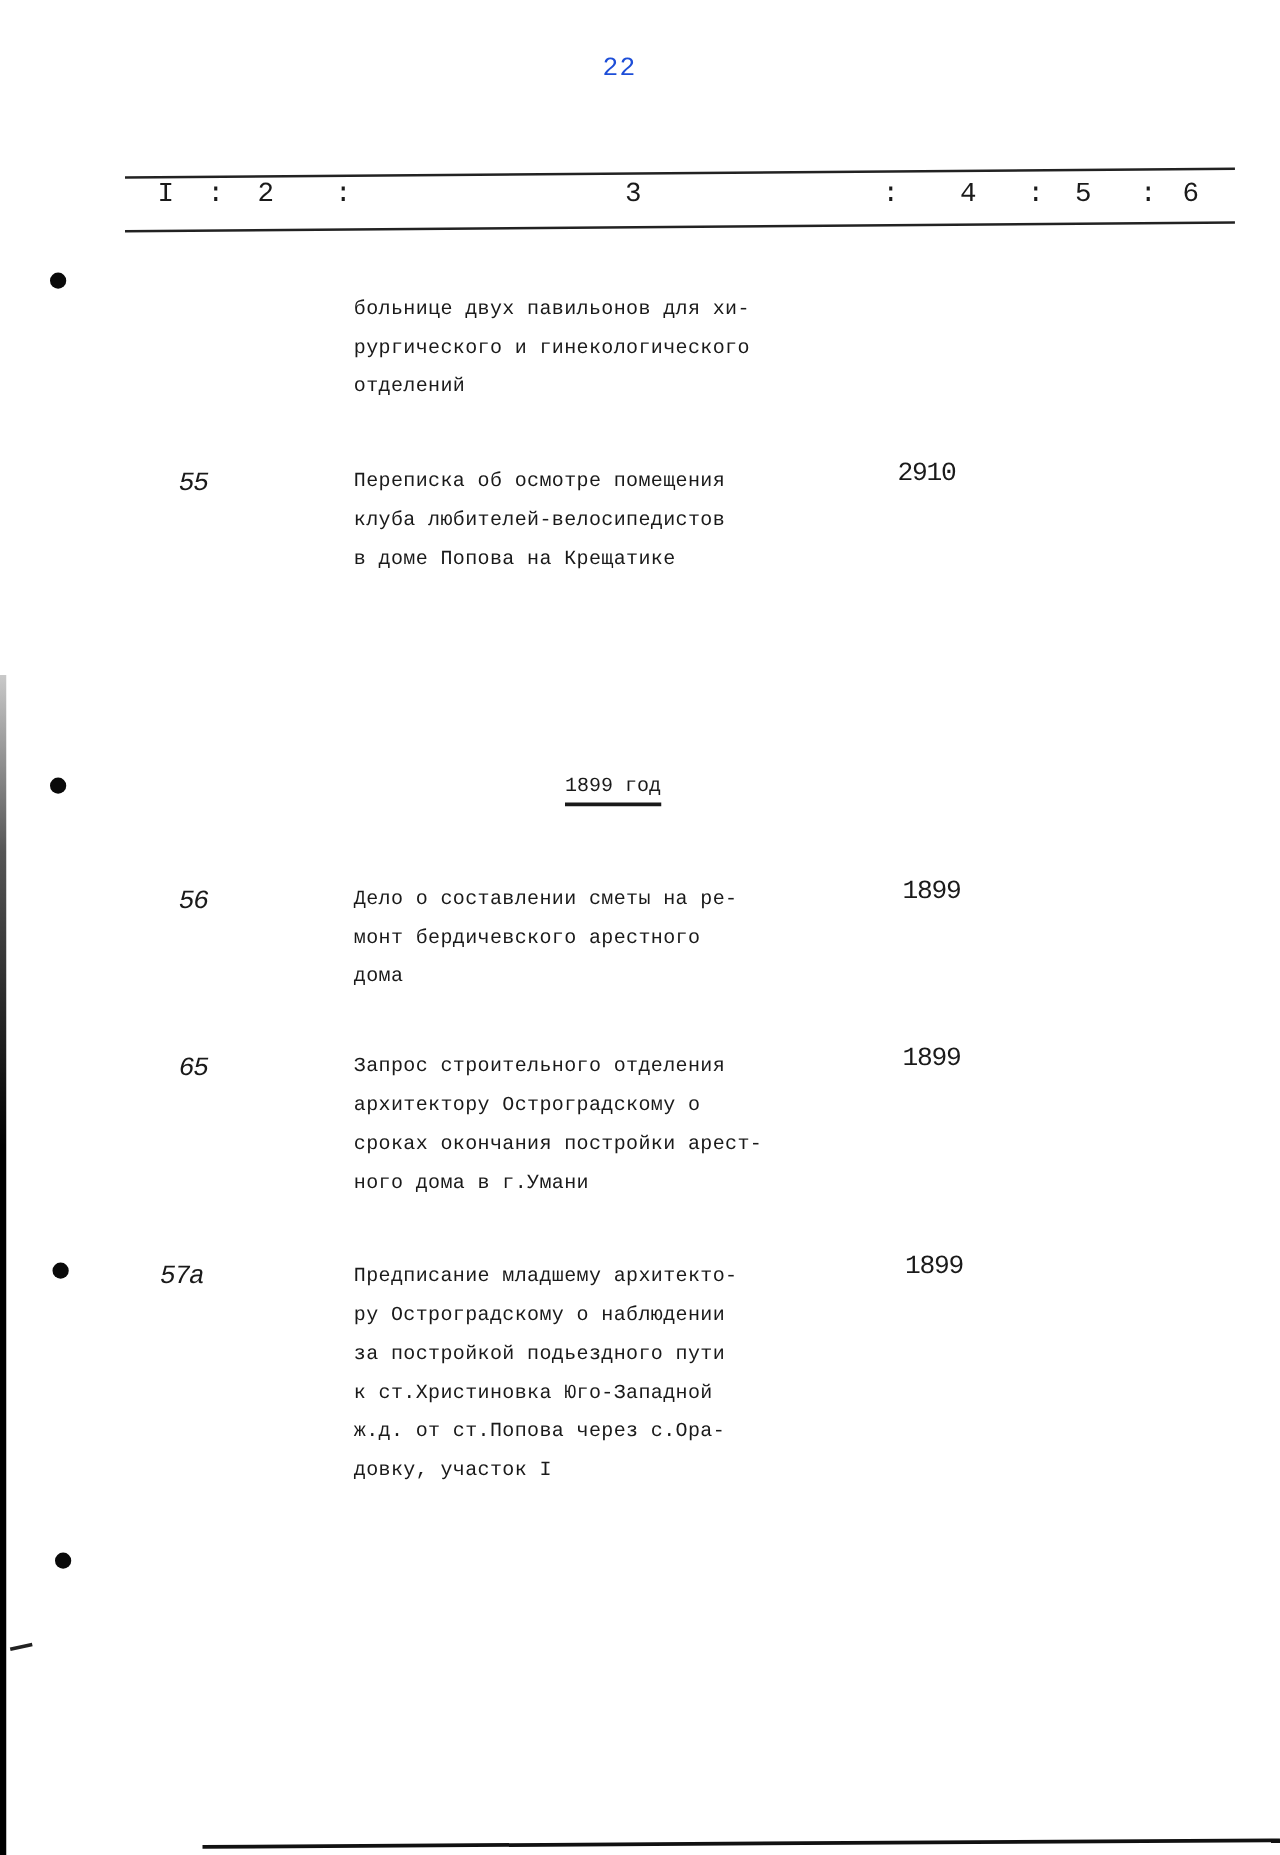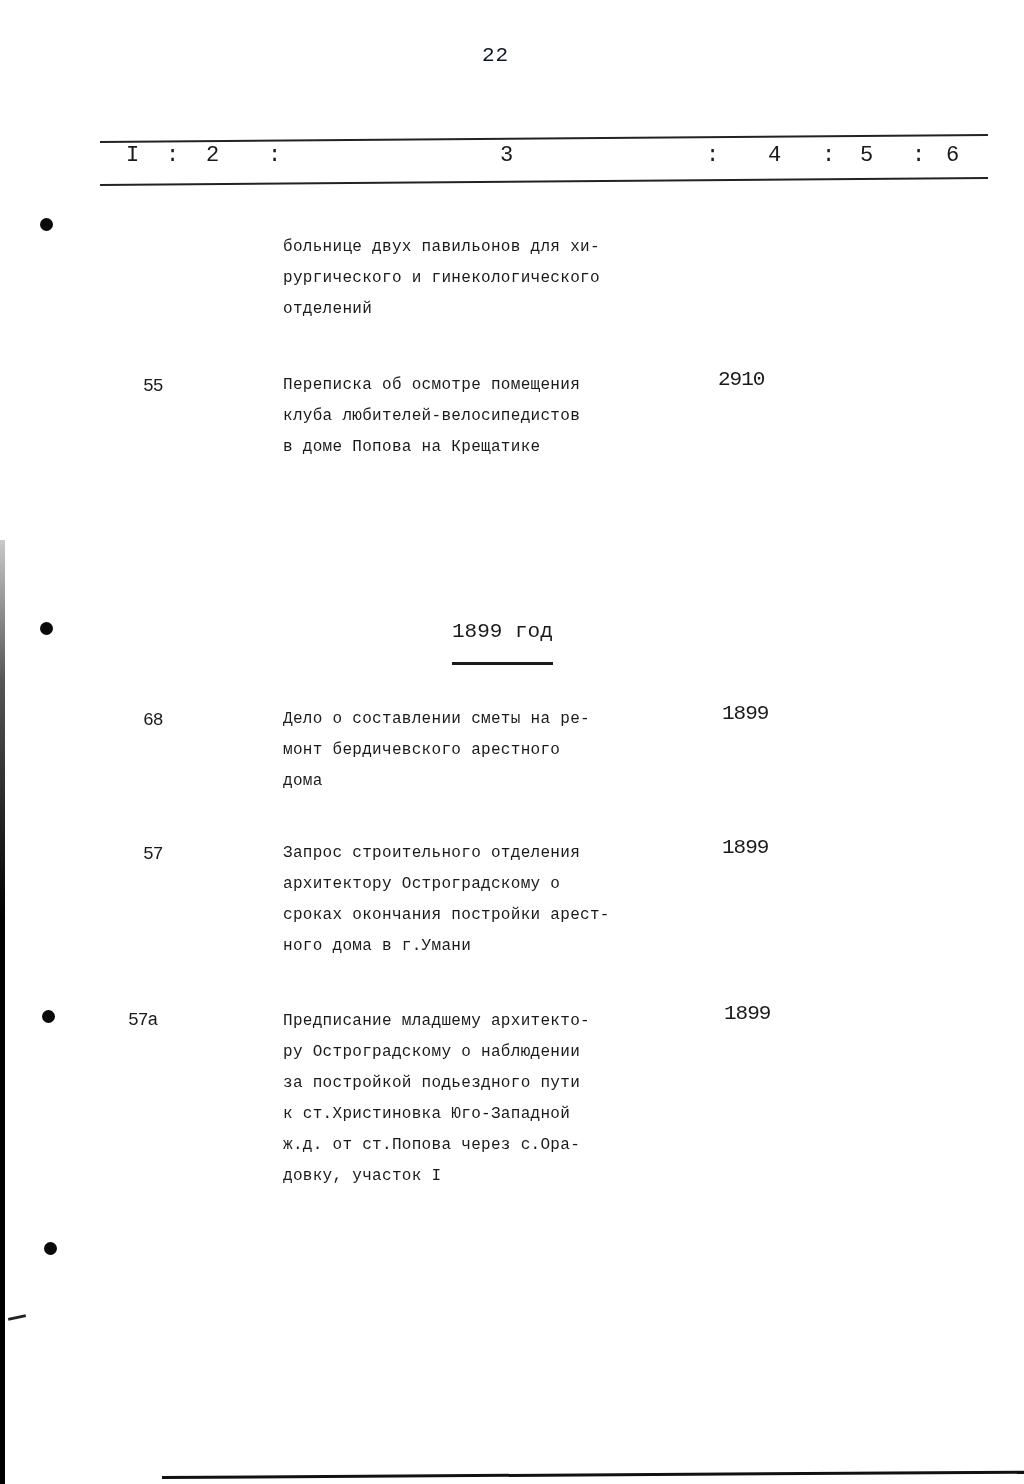--- a/index.html
+++ b/index.html
@@ -14,21 +14,21 @@
       overflow: hidden;
       font-family: "Liberation Mono", "DejaVu Sans Mono", monospace;
       color: #1a1a1a;
     }
     .page-number {
       position: absolute;
       left: 482px;
       top: 44px;
       font-size: 21px;
       letter-spacing: 1px;
-      color: #0f172a;
+      color: #1d4ed8;
     }
     
     .rule {
       position: absolute;
       height: 2px;
       background: #222;
       transform-origin: left center;
     }
     .rule-top { left: 100px; top: 141px; width: 888px; transform: rotate(-0.45deg); }
     .rule-bottom { left: 100px; top: 184px; width: 888px; transform: rotate(-0.45deg); }
@@ -58,22 +58,23 @@
     .hdr-6 { left: 946px; }
 
     .entry {
       position: absolute;
       left: 0;
       width: 1024px;
     }
     .entry-num {
       position: absolute;
       left: 143px;
-      font-size: 18px;
+      font-size: 21px;
       letter-spacing: -1px;
+      font-style: italic;
     }
     .entry-title {
       position: absolute;
       left: 283px;
       width: 430px;
       font-size: 16px;
       line-height: 31px;
       letter-spacing: 0.3px;
       white-space: pre-line;
     }
@@ -81,22 +82,22 @@
       position: absolute;
       left: 720px;
       font-size: 21px;
       letter-spacing: -1px;
     }
 
     .section-heading {
       position: absolute;
       left: 452px;
       top: 620px;
-      font-size: 21px;
-      padding-bottom: 19px;
+      font-size: 16px;
+      padding-bottom: 4px;
       border-bottom: 3px solid #1a1a1a;
     }
 
     .punch-hole {
       position: absolute;
       width: 13px;
       height: 13px;
       border-radius: 50%;
       background: #0a0a0a;
     }
@@ -159,29 +160,29 @@
   <div class="entry-num" style="top:6px;">55</div>
   <div class="entry-title">Переписка об осмотре помещения
 клуба любителей-велосипедистов
 в доме Попова на Крещатике</div>
   <div class="entry-date" style="top:-2px; left:718px;">2910</div>
 </div>
 
 <div class="section-heading">1899 год</div>
 
 <div class="entry" style="top:704px;">
-  <div class="entry-num" style="top:6px;">68</div>
+  <div class="entry-num" style="top:6px;">56</div>
   <div class="entry-title">Дело о составлении сметы на ре-
 монт бердичевского арестного
 дома</div>
   <div class="entry-date" style="top:-2px; left:722px;">1899</div>
 </div>
 
 <div class="entry" style="top:838px;">
-  <div class="entry-num" style="top:6px;">57</div>
+  <div class="entry-num" style="top:6px;">65</div>
   <div class="entry-title">Запрос строительного отделения
 архитектору Остроградскому о
 сроках окончания постройки арест-
 ного дома в г.Умани</div>
   <div class="entry-date" style="top:-2px; left:722px;">1899</div>
 </div>
 
 <div class="entry" style="top:1006px;">
   <div class="entry-num" style="top:4px; left:128px;">57а</div>
   <div class="entry-title">Предписание младшему архитекто-

